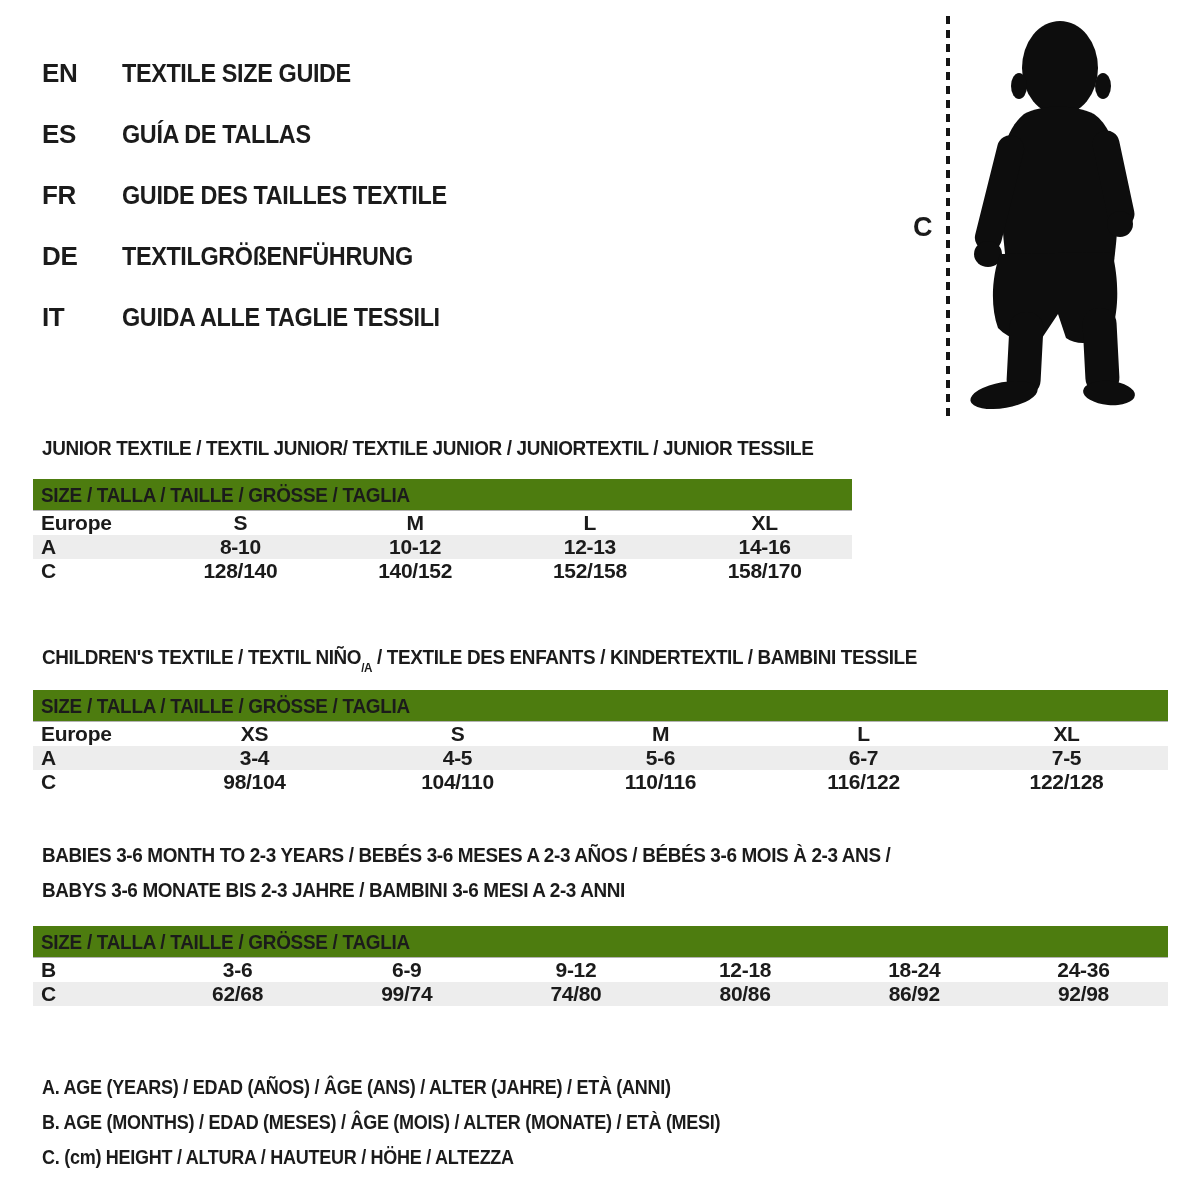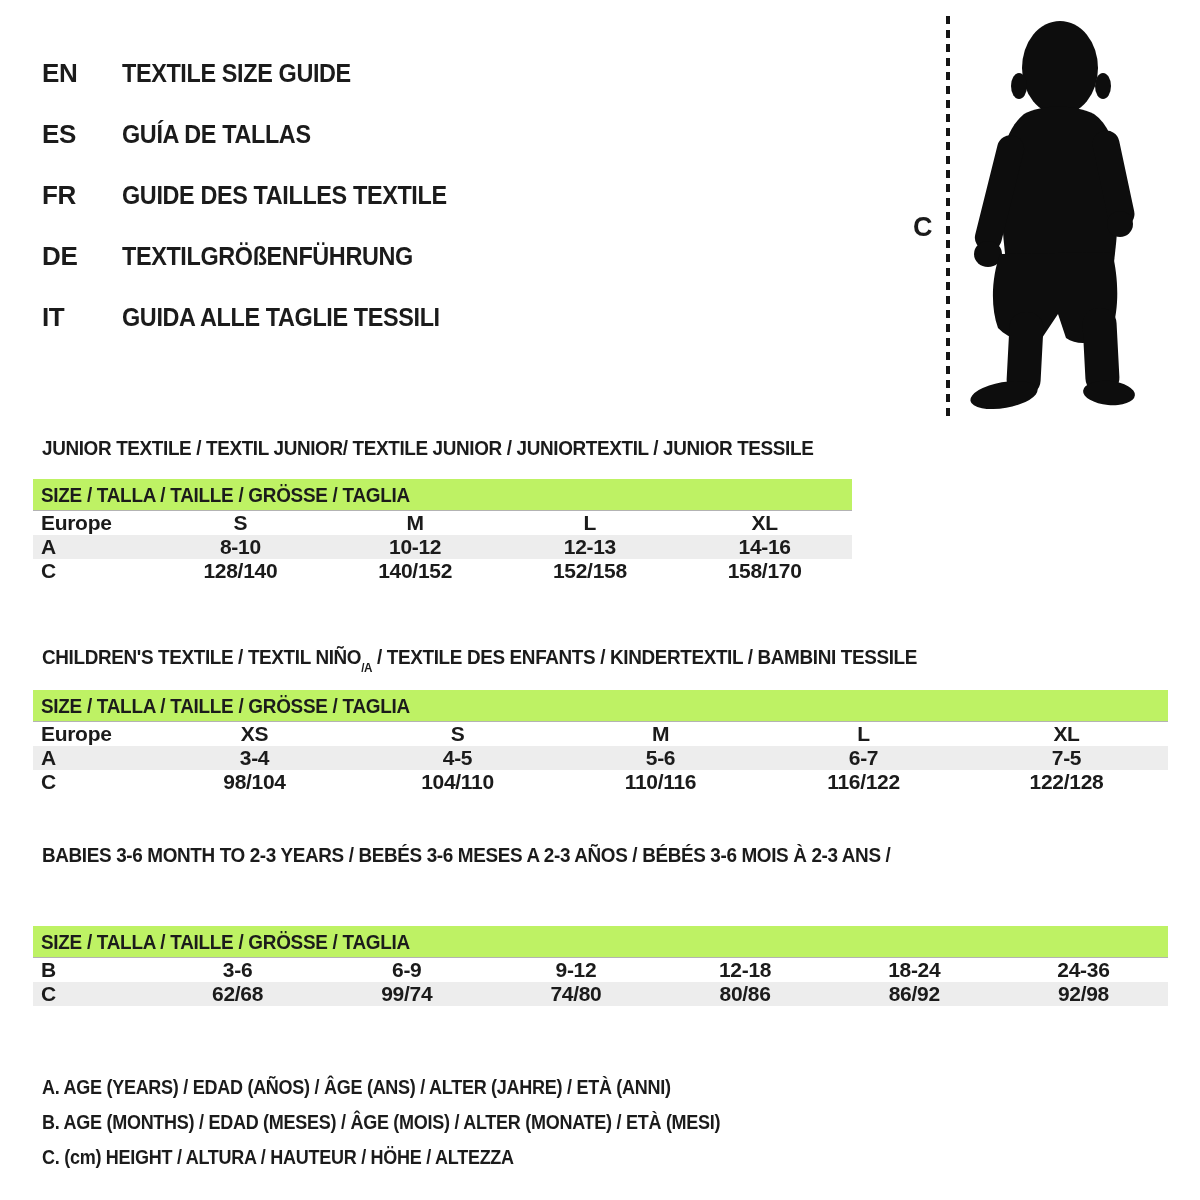--- a/index.html
+++ b/index.html
@@ -23,21 +23,21 @@
   .c-label{position:absolute;left:913px;top:212px;font-size:27px;}
   .baby-svg{position:absolute;left:962px;top:14px;}
 
   
   .sec-title{position:absolute;left:42px;font-size:21px;letter-spacing:-0.4px;white-space:nowrap;}
   .sec-title sub{font-size:13px;position:relative;bottom:-3px;}
 
   
   .size-table{position:absolute;left:33px;font-size:21px;letter-spacing:-0.3px;}
   .thead{
-    height:31px;line-height:31px;background:#bef264;padding-left:8px;
+    height:31px;line-height:31px;background:#4d7c0f;padding-left:8px;
     border-bottom:1px solid #b3b3b3;
   }
   .trow{display:flex;height:24px;align-items:center;}
   .trow.shaded{background:#ededed;}
   .tlabel{width:120px;padding-left:8px;box-sizing:border-box;}
   .tcell{flex:1;text-align:center;}
 
   
   .legend-line{position:absolute;left:42px;font-size:20px;letter-spacing:-0.3px;white-space:nowrap;}
 </style>
@@ -150,20 +150,23 @@
       <span class="tcell">104/110</span>
       <span class="tcell">110/116</span>
       <span class="tcell">116/122</span>
       <span class="tcell">122/128</span>
     </div>
   </div>
 
   <div class="sec-title" style="top:843px;">
     <span class="condensed">BABIES 3-6 MONTH TO 2-3 YEARS / BEBÉS 3-6 MESES A 2-3 AÑOS / BÉBÉS 3-6 MOIS À 2-3 ANS /</span>
   </div>
+  <div class="sec-title" style="top:878px;">
+    <span class="condensed">BABYS 3-6 MONATE BIS 2-3 JAHRE / BAMBINI 3-6 MESI A 2-3 ANNI</span>
+  </div>
   <div class="size-table" style="top:926px;width:1135px;">
     <div class="thead">
       <span class="condensed">SIZE / TALLA / TAILLE / GRÖSSE / TAGLIA</span>
     </div>
     <div class="trow">
       <span class="tlabel">B</span>
       <span class="tcell">3-6</span>
       <span class="tcell">6-9</span>
       <span class="tcell">9-12</span>
       <span class="tcell">12-18</span>

